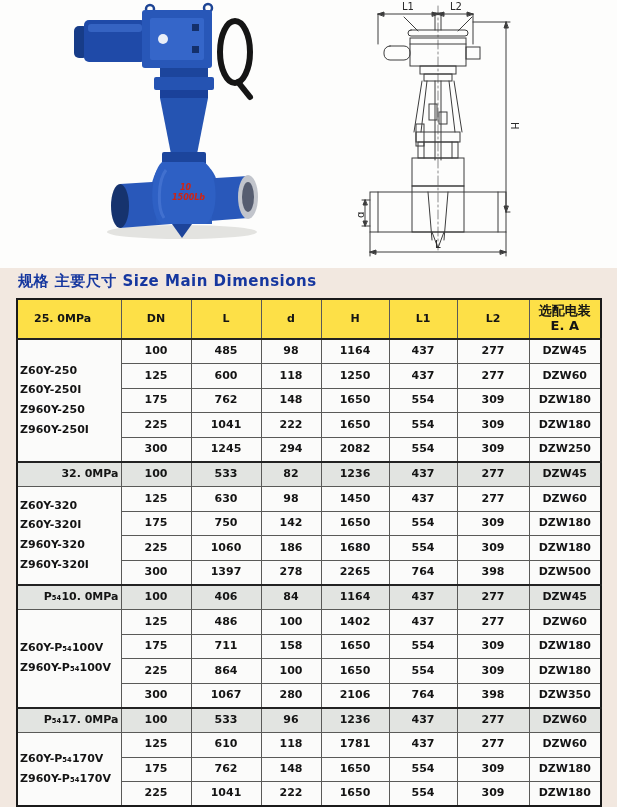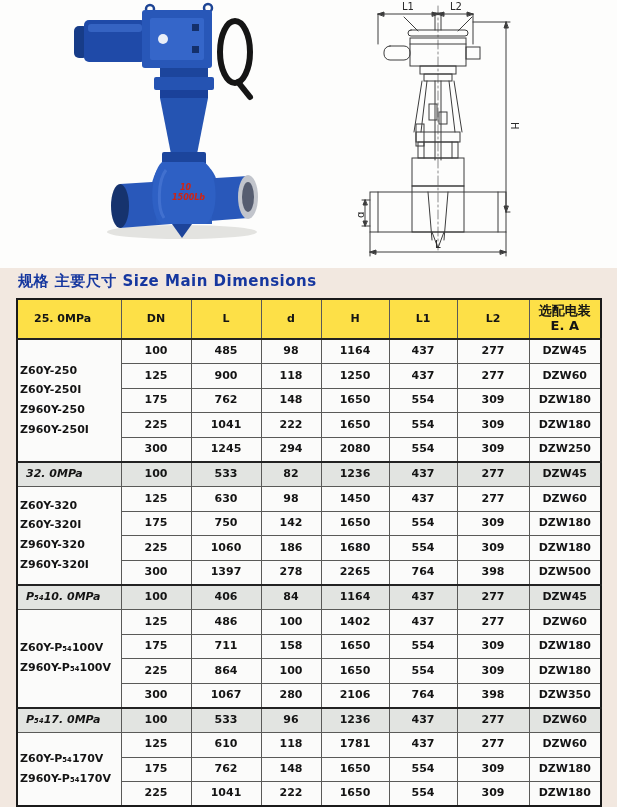--- a/index.html
+++ b/index.html
@@ -29,21 +29,21 @@
   .dims th, .dims td {
     border:1px solid #5a5a58;
     font-size:11px; font-weight:bold; color:#141414;
     text-align:center; vertical-align:middle;
     height:24.6px; padding:0 2px;
     line-height:1.15;
   }
   .dims thead th { background:#fde047; height:40px; }
   .dims th.first-col { text-align:left; padding-left:16px; }
   .dims th.ea-col { white-space:pre-line; font-size:13px; }
-  .dims td.label-cell { text-align:left; padding-left:8px;font-style:italic; }
+  .dims td.label-cell { text-align:right; padding-left:8px; }
   .dims td.models-cell { text-align:left; background:#fbfbfa; }
   .dims td.models-cell div { margin:7px 0; }
   .dims tr.shaded td { background:#e2e4e1; }
   .dims tr.section-start td { border-top:2px solid #222; }
 </style>
 </head>
 <body>
 
 <div class="top-area">
 
@@ -212,21 +212,21 @@
         <td>100</td>
         <td>485</td>
         <td>98</td>
         <td>1164</td>
         <td>437</td>
         <td>277</td>
         <td>DZW45</td>
       </tr>
       <tr>
         <td>125</td>
-        <td>900</td>
+        <td>600</td>
         <td>118</td>
         <td>1250</td>
         <td>437</td>
         <td>277</td>
         <td>DZW60</td>
       </tr>
       <tr>
         <td>175</td>
         <td>762</td>
         <td>148</td>
@@ -241,21 +241,21 @@
         <td>222</td>
         <td>1650</td>
         <td>554</td>
         <td>309</td>
         <td>DZW180</td>
       </tr>
       <tr>
         <td>300</td>
         <td>1245</td>
         <td>294</td>
-        <td>2080</td>
+        <td>2082</td>
         <td>554</td>
         <td>309</td>
         <td>DZW250</td>
       </tr>
       <tr class="section-start shaded">
         <td class="label-cell">32. 0MPa</td>
         <td>100</td>
         <td>533</td>
         <td>82</td>
         <td>1236</td>

